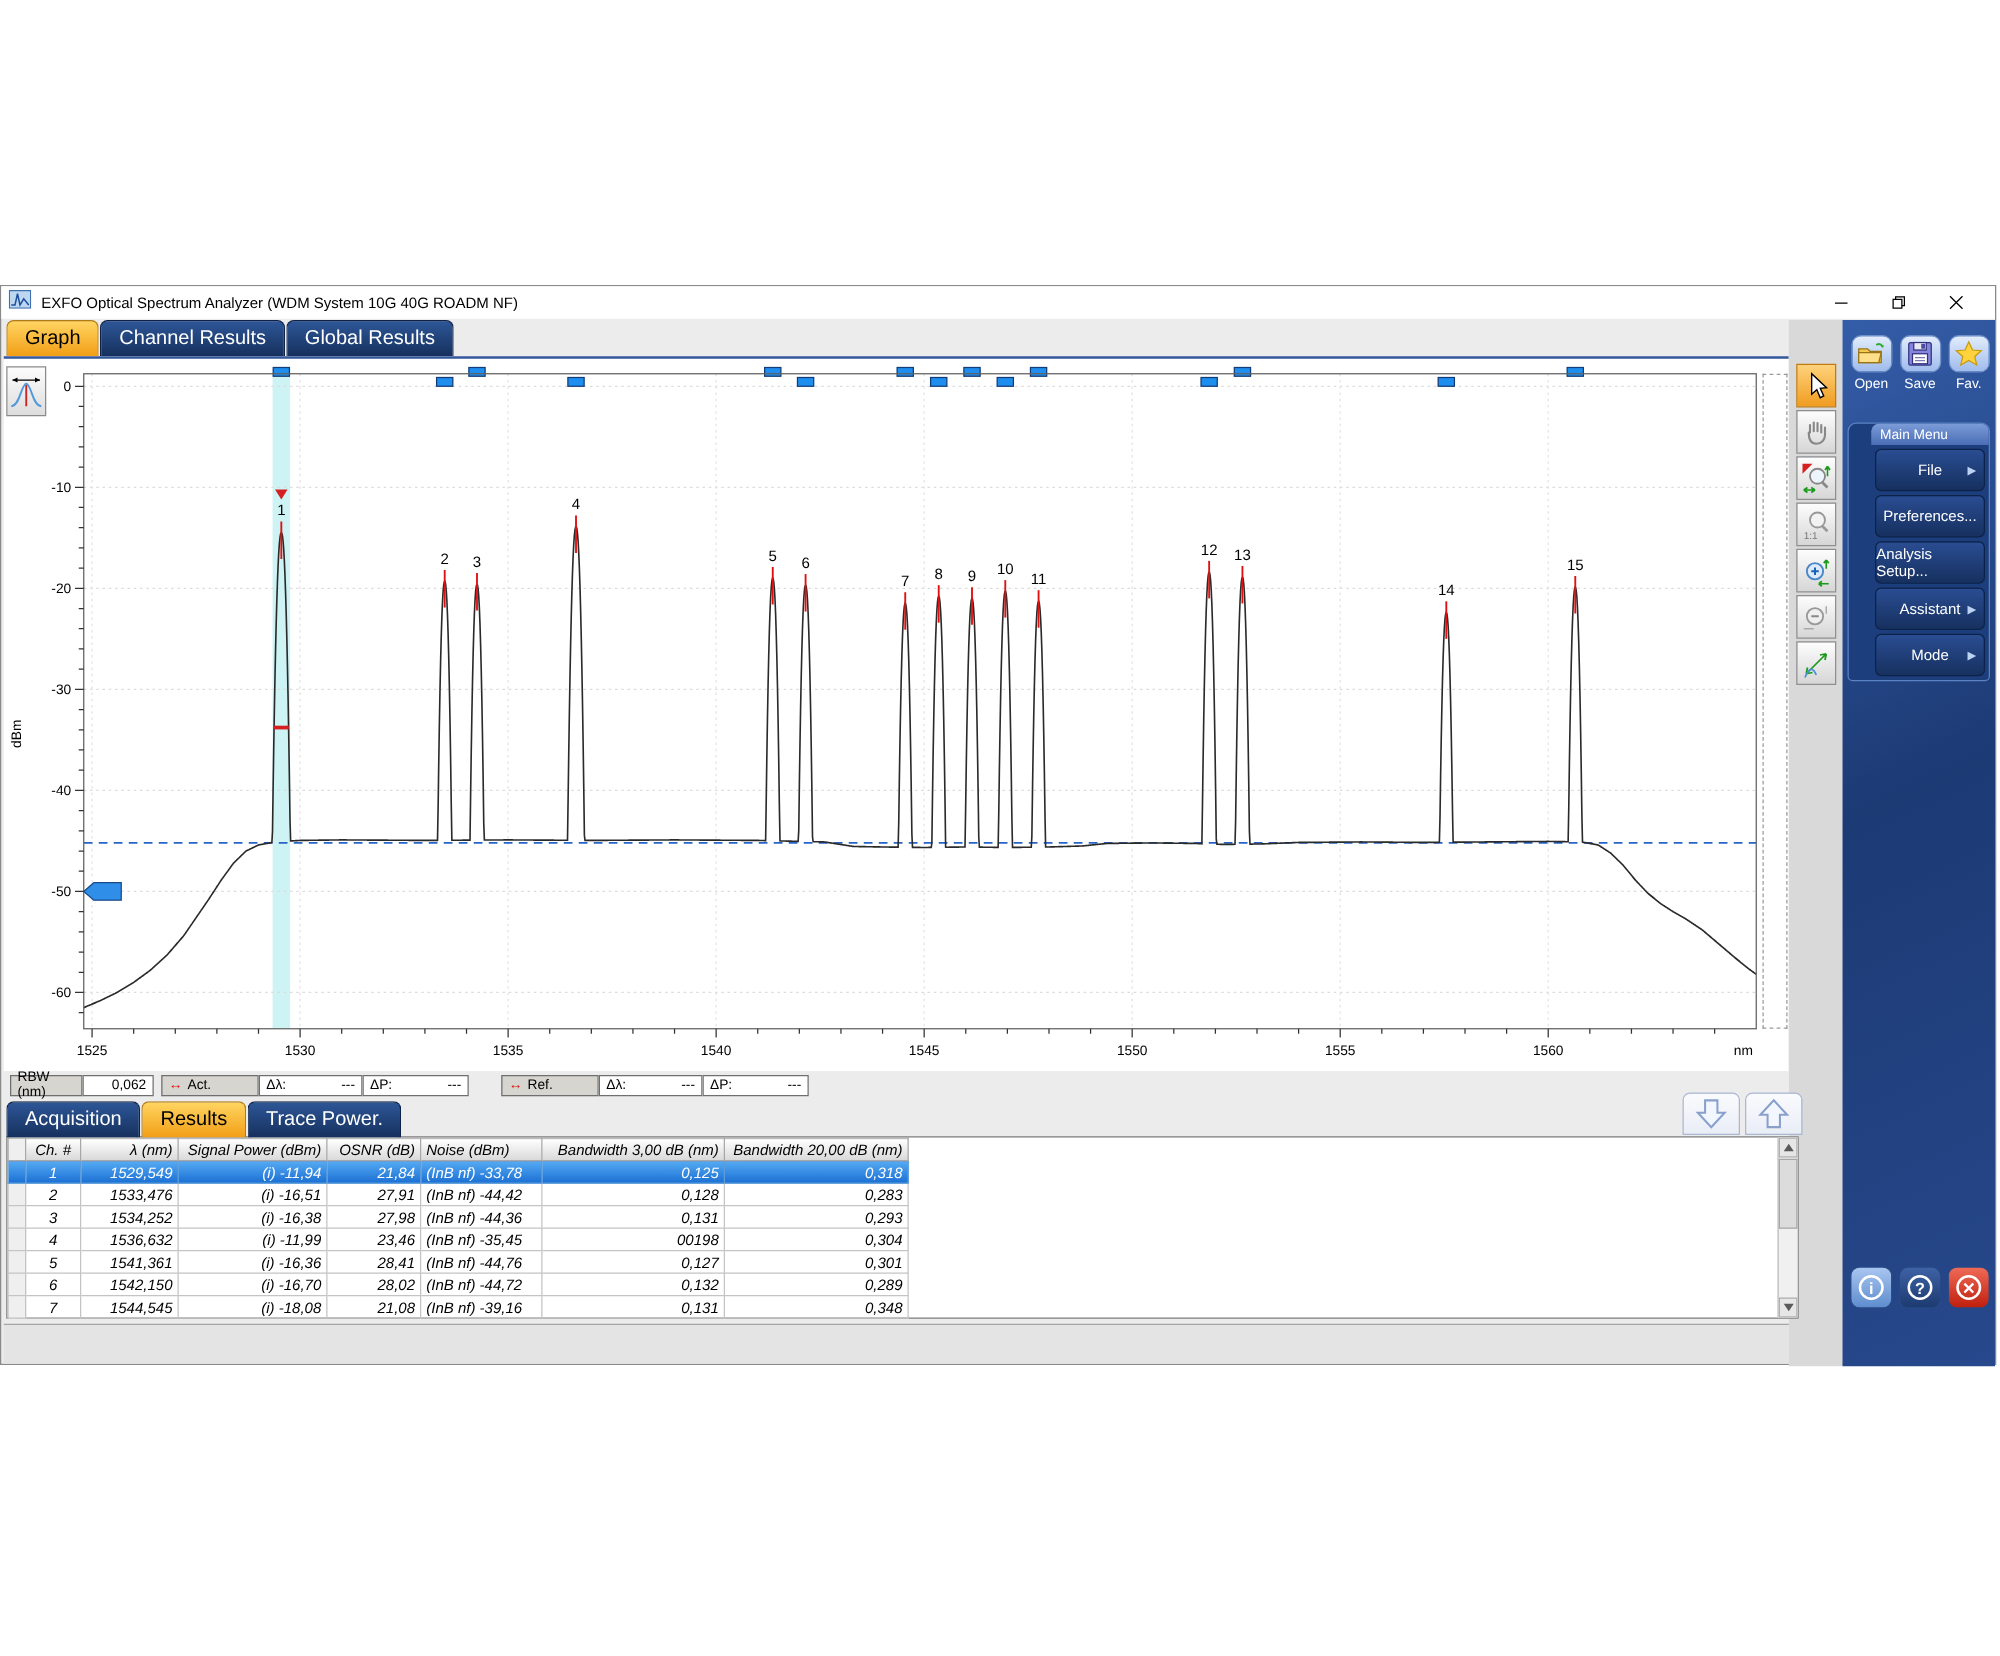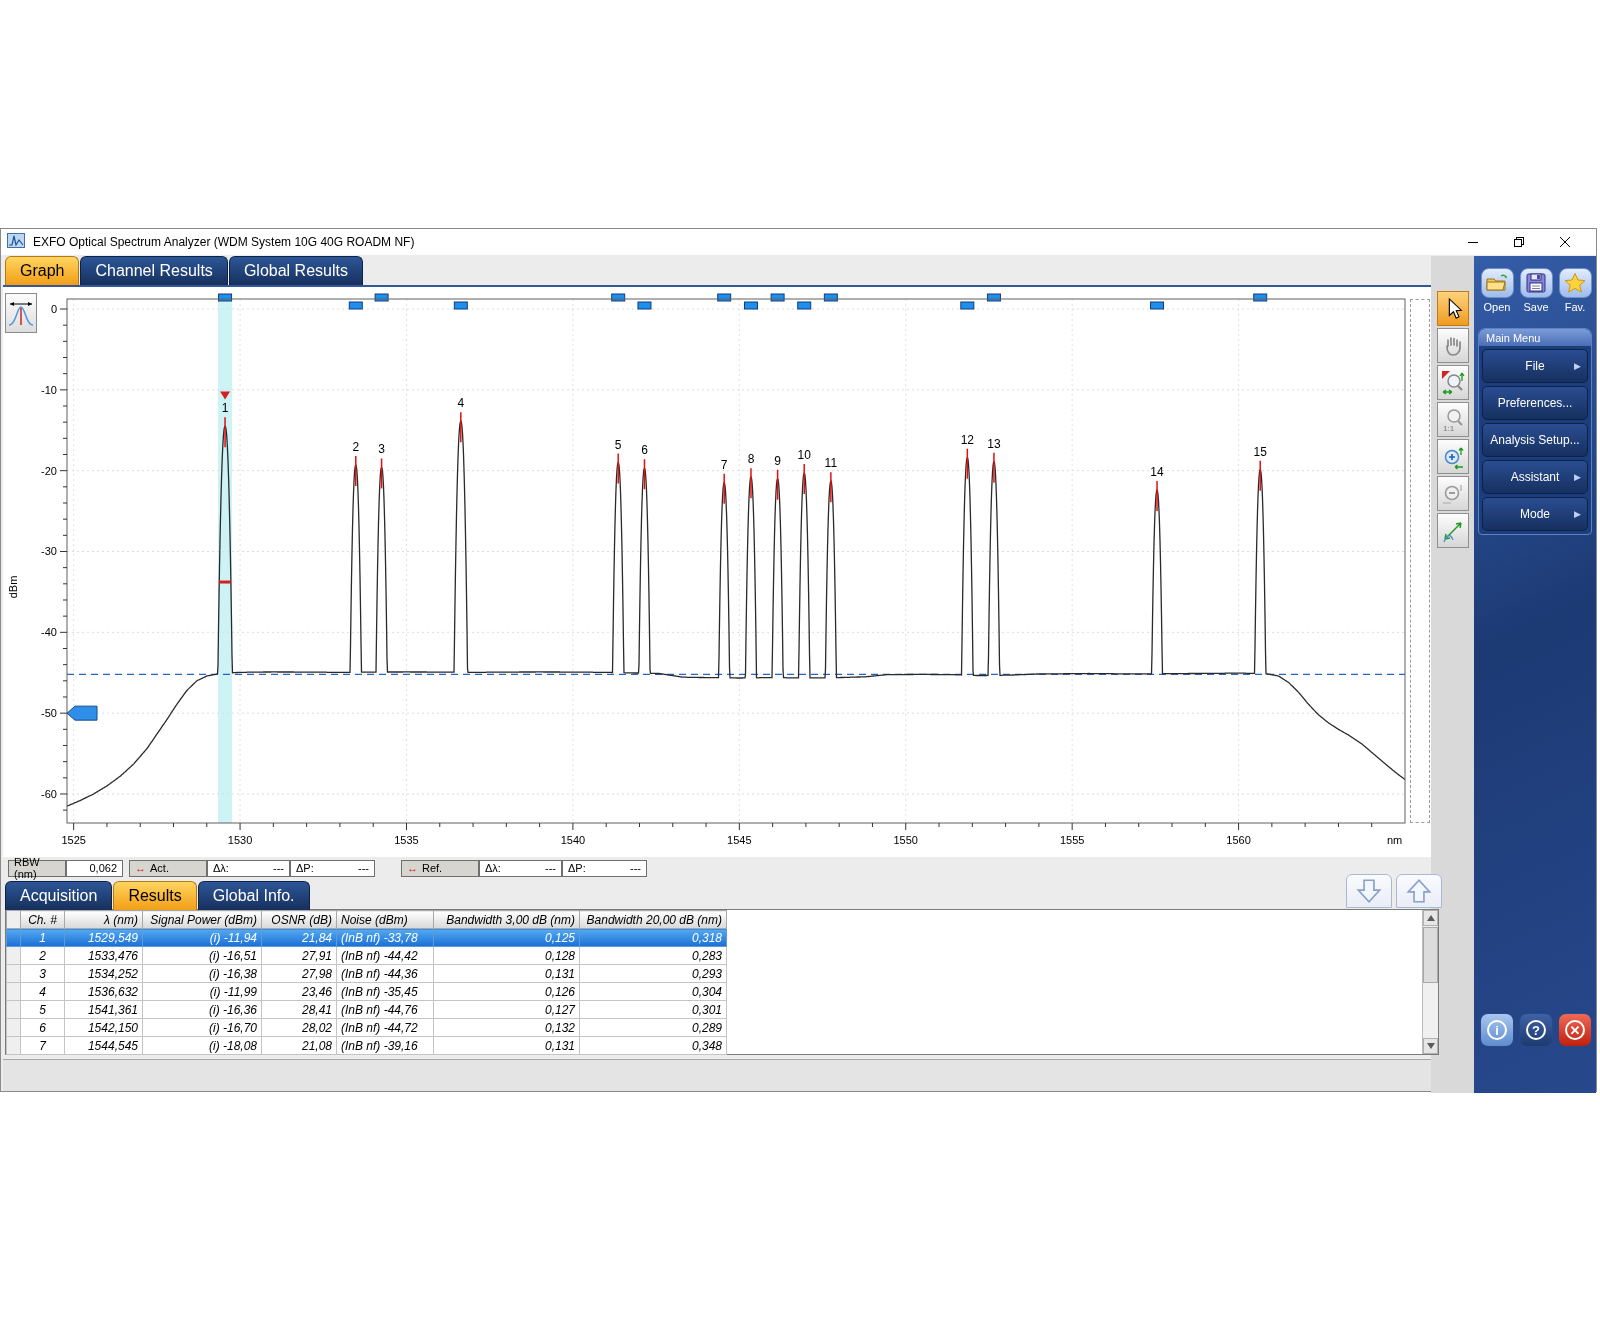--- a/index.html
+++ b/index.html
@@ -35,21 +35,21 @@
   .toolbtn.active { background:linear-gradient(180deg,#ffd27c,#f09c20); border-color:#c07c12; }
 
   
   .right-panel { position:absolute; left:1473px; top:27px; width:122px; height:837px;
                  background:linear-gradient(155deg,#345da8 0%,#1c3a74 45%,#27488c 100%); }
   .quickbtns { position:absolute; left:6px; top:12px; width:112px; display:flex; justify-content:space-between; }
   .qb { width:34px; display:flex; flex-direction:column; align-items:center; }
   .qb .qbicon { width:33px; height:30px; border-radius:8px; background:linear-gradient(180deg,#e2ecfc,#9fbcec);
                 border:1px solid #6f8fc9; display:flex; align-items:center; justify-content:center; }
   .qb .qblabel { margin-top:3px; font-size:11px; color:#ffffff; }
-  .mainmenu { position:absolute; left:4px; top:72px; width:114px; background:#1d3e7d; border:1px solid #5b82c4; border-radius:7px 7px 4px 4px; padding-bottom:3px; }
+  .mainmenu { position:absolute; left:4px; top:82px; width:114px; background:#1d3e7d; border:1px solid #5b82c4; border-radius:7px 7px 4px 4px; padding-bottom:3px;padding-left:18px; }
   .mm-title { height:17px; background:linear-gradient(180deg,#7c9cd8,#4a6db5); border-radius:6px 6px 0 0;
               color:#fff; font-size:11px; padding-left:7px; display:flex; align-items:center; }
   .menu-item { position:relative; margin:3px 3px 0 3px; height:34px; background:linear-gradient(180deg,#2a4d92,#16305f);
                border:1px solid #0d2248; border-radius:5px; color:#fff; font-size:12px;
                display:flex; align-items:center; justify-content:center; }
   .menu-item .arrow { position:absolute; right:6px; font-size:9px; color:#bcd2f4; }
   .helpbtns { position:absolute; left:6px; bottom:46px; width:112px; display:flex; justify-content:space-between; }
   .hb { width:34px; height:34px; border-radius:8px; border:1px solid #274a86; display:flex; align-items:center; justify-content:center;
         color:#fff; font-size:15px; font-weight:bold; }
   .hb.info { background:linear-gradient(180deg,#a9c6f0,#5d8cce); }
@@ -396,21 +396,21 @@
     </div>
 
     <div class="tabbar2">
       <div class="tab">
           <span>Acquisition</span>
         </div>
       <div class="tab active">
           <span>Results</span>
         </div>
       <div class="tab">
-          <span>Global Info.</span>
+          <span>Trace Power.</span>
         </div>
     </div>
     <div class="bigarrows">
       <div class="arrbtn">
         <svg width="30" height="28" viewBox="0 0 36 34">
           <path d="M12,4 h12 v12 h7 L18,30 5,16 h7 z" fill="#f2f6fe" stroke="#8aa0cc" stroke-width="2"></path>
         </svg>
       </div>
       <div class="arrbtn">
         <svg width="30" height="28" viewBox="0 0 36 34">
@@ -464,21 +464,21 @@
               <td class="c5">0,131</td>
               <td class="c6">0,293</td>
             </tr>
             <tr>
               <td class="c-sel"></td>
               <td class="c0">4</td>
               <td class="c1">1536,632</td>
               <td class="c2">(i) -11,99</td>
               <td class="c3">23,46</td>
               <td class="c4">(InB nf) -35,45</td>
-              <td class="c5">0,126</td>
+              <td class="c5">00198</td>
               <td class="c6">0,304</td>
             </tr>
             <tr>
               <td class="c-sel"></td>
               <td class="c0">5</td>
               <td class="c1">1541,361</td>
               <td class="c2">(i) -16,36</td>
               <td class="c3">28,41</td>
               <td class="c4">(InB nf) -44,76</td>
               <td class="c5">0,127</td>

